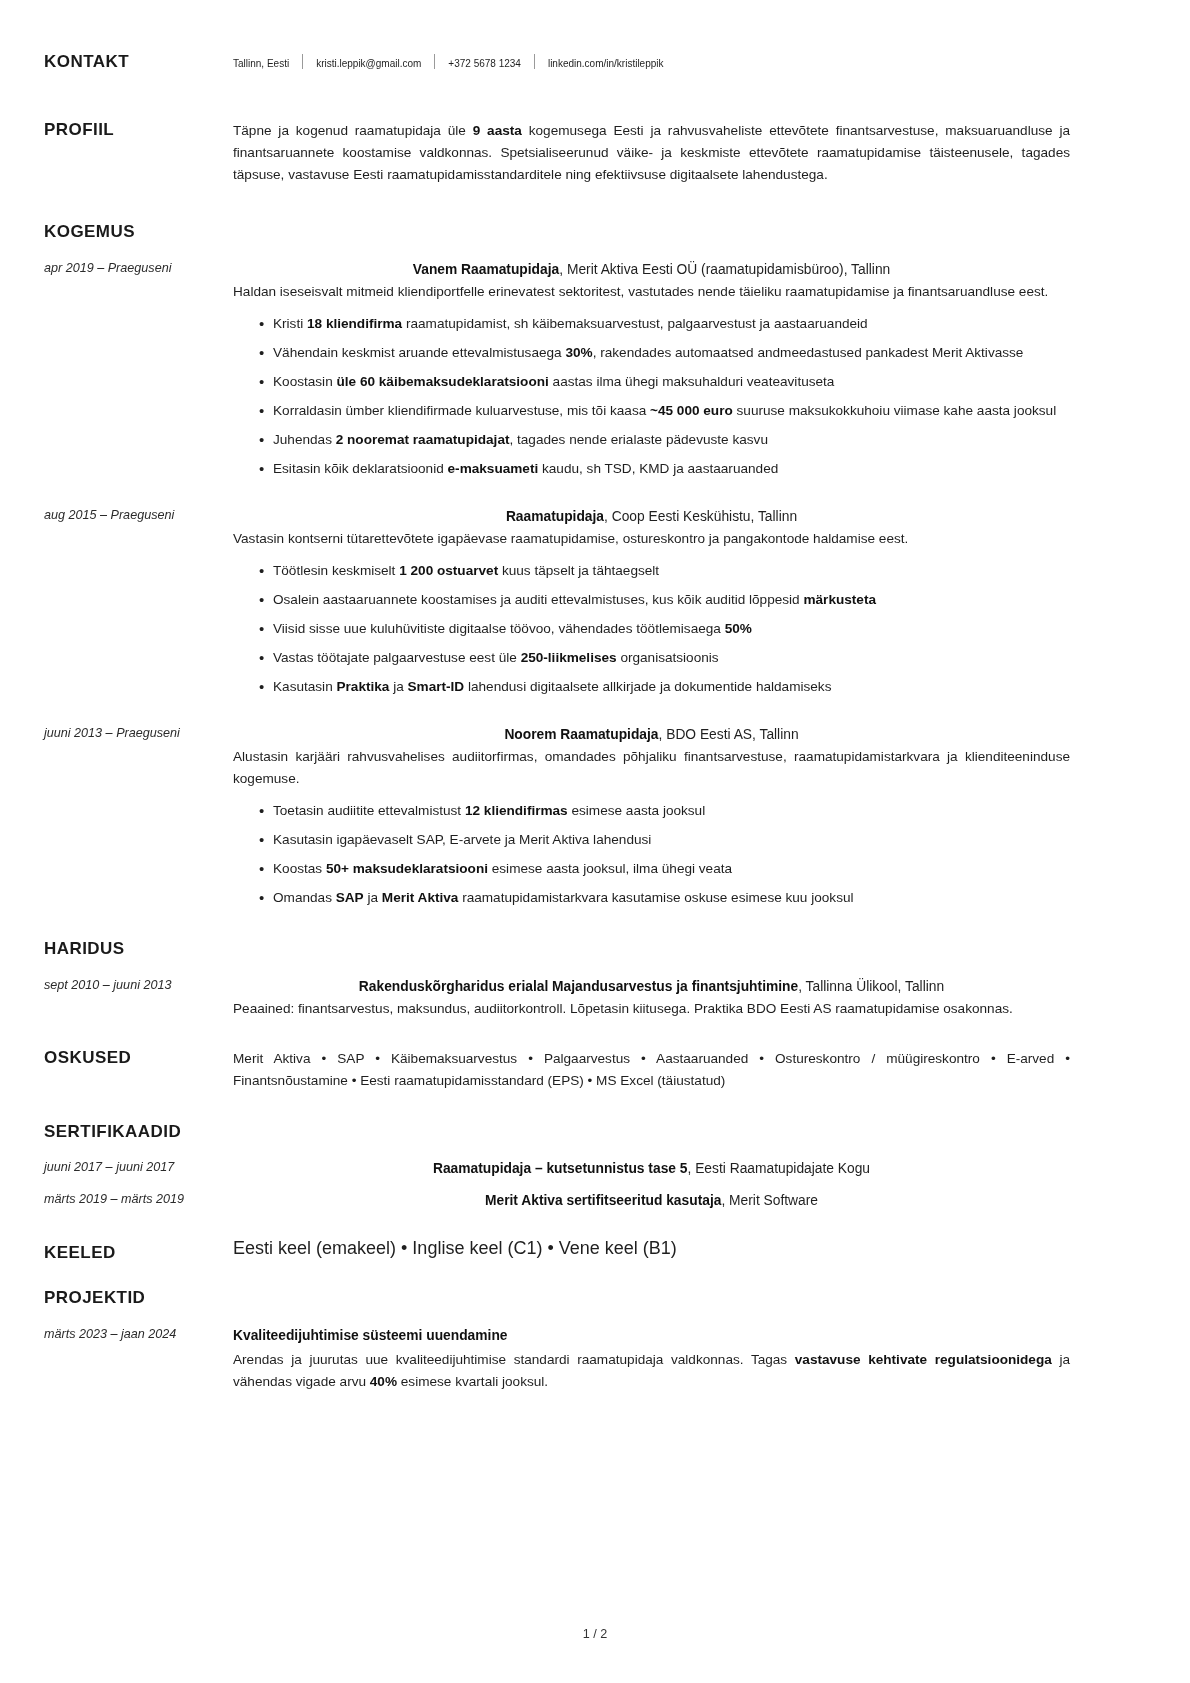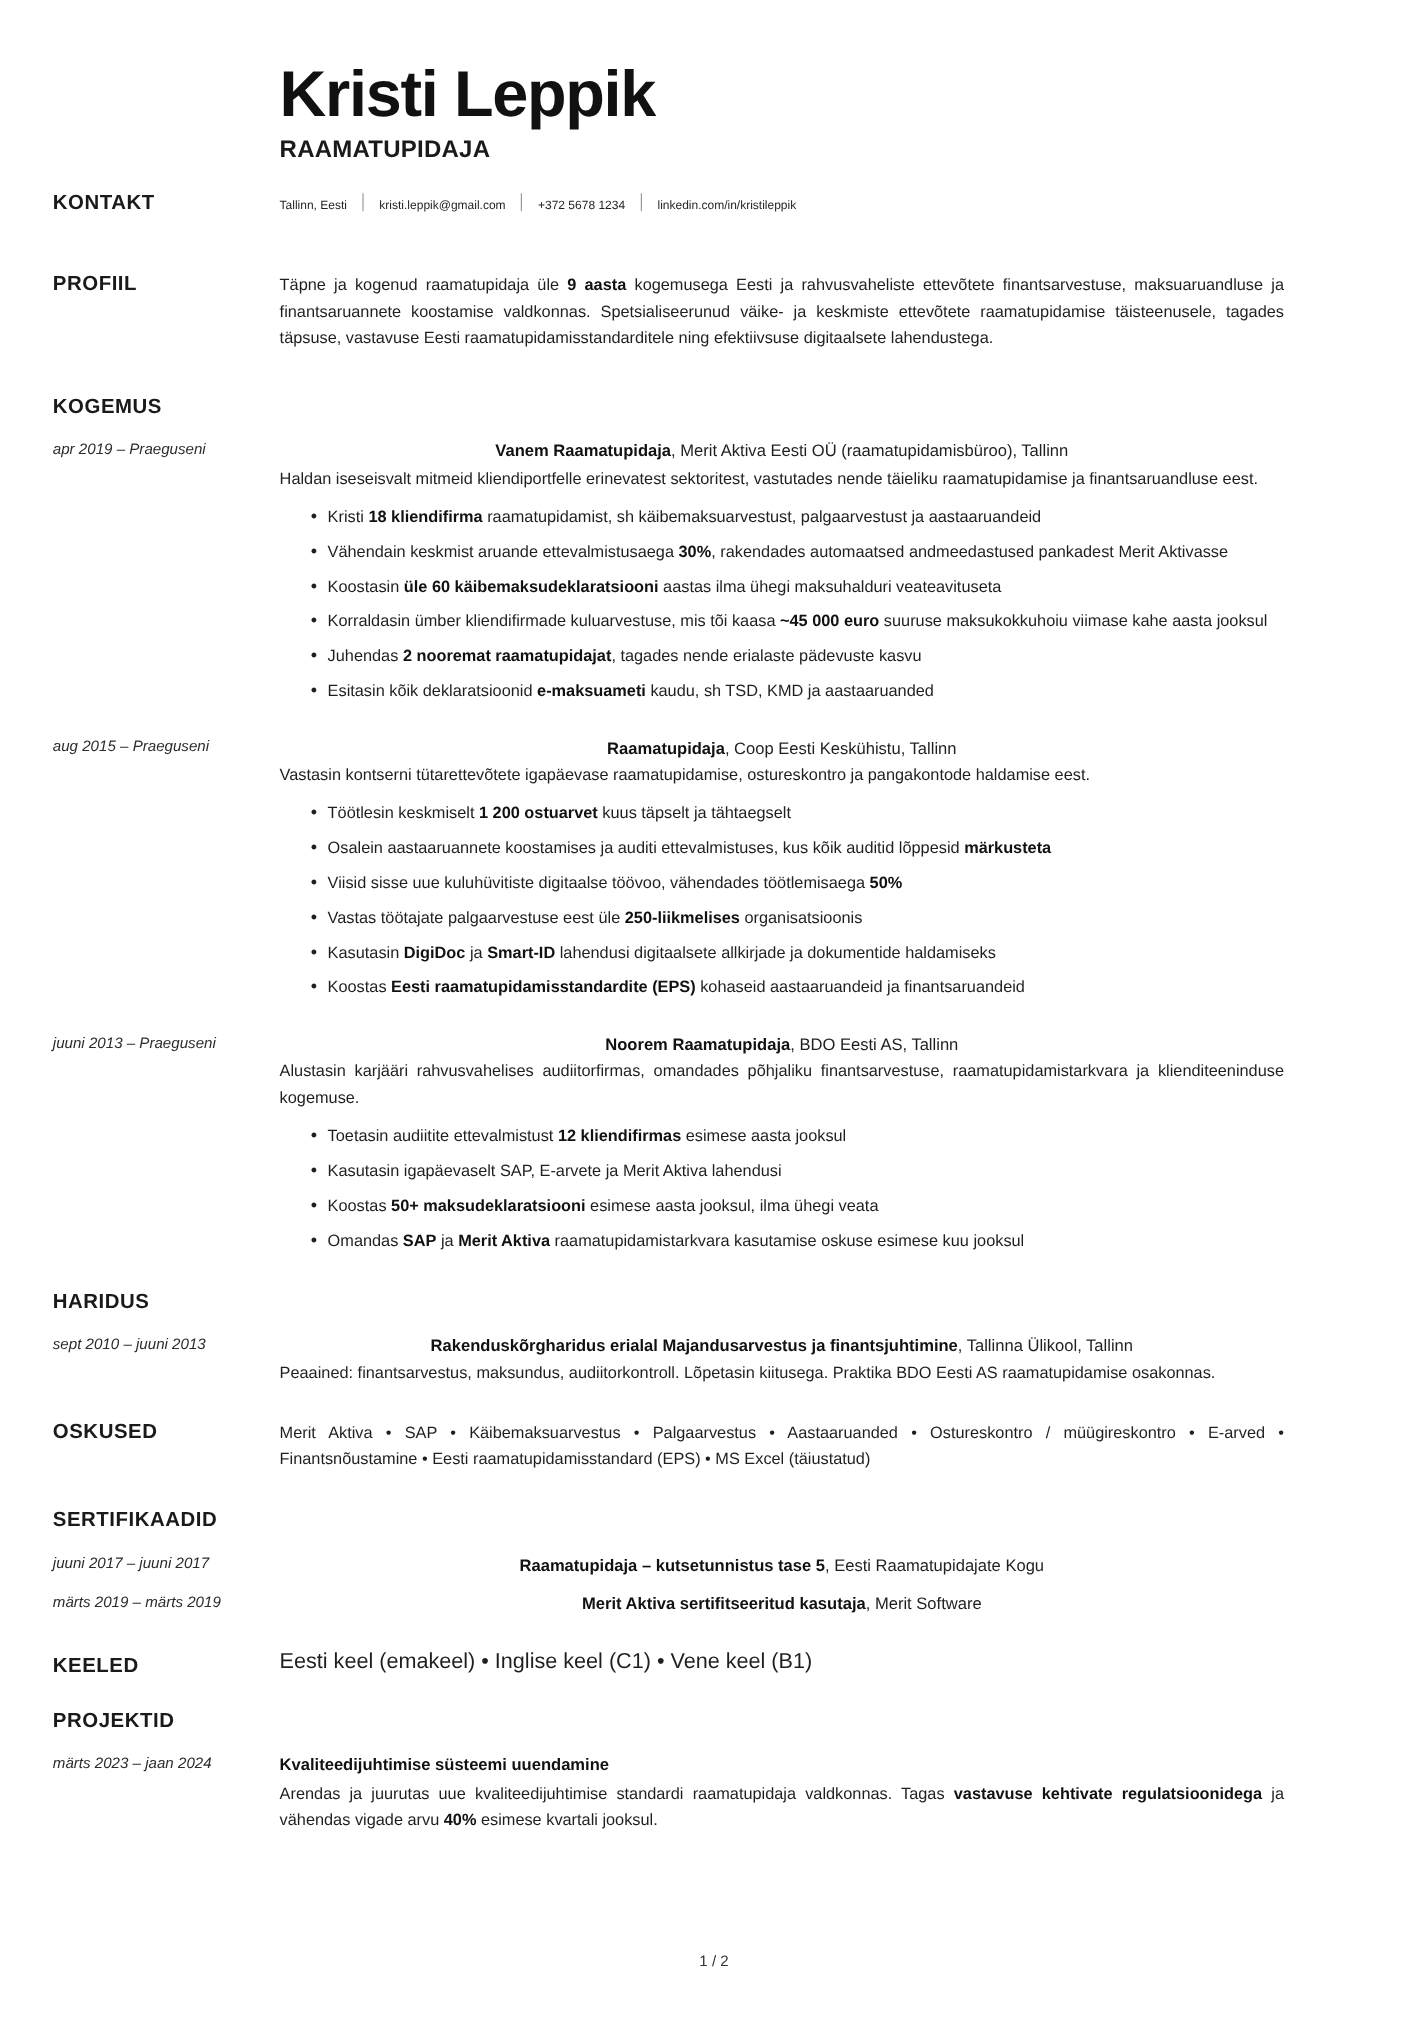--- a/index.html
+++ b/index.html
@@ -177,24 +177,20 @@
     text-align: center;
     font-size: 12.6px;
     color: #333;
   }
 </style>
 </head>
 <body>
 
 <div class="page">
 
-  <div class="header">
-    <h1 class="name">Kristi Leppik</h1>
-    <div class="job-title">RAAMATUPIDAJA</div>
-  </div>
 
   <div class="row sec-kontakt">
     <div class="col-left">
       <div class="section-label">KONTAKT</div>
     </div>
     <div class="col-right">
       <div class="contact-line">
         <span>Tallinn, Eesti</span>
         <span class="contact-sep"></span>
         <span>kristi.leppik@gmail.com</span>
@@ -248,22 +244,21 @@
           </div>
           <div class="col-right">
             <div>
               <div class="entry-head"><b>Raamatupidaja</b><span>, Coop Eesti Keskühistu, Tallinn</span></div>
               <div class="body-text">Vastasin kontserni tütarettevõtete igapäevase raamatupidamise, ostureskontro ja pangakontode haldamise eest.</div>
               <ul class="bullets">
                 <li><span>Töötlesin keskmiselt </span><b>1 200 ostuarvet</b><span> kuus täpselt ja tähtaegselt</span></li>
                 <li><span>Osalein aastaaruannete koostamises ja auditi ettevalmistuses, kus kõik auditid lõppesid </span><b>märkusteta</b></li>
                 <li><span>Viisid sisse uue kuluhüvitiste digitaalse töövoo, vähendades töötlemisaega </span><b>50%</b></li>
                 <li><span>Vastas töötajate palgaarvestuse eest üle </span><b>250-liikmelises</b><span> organisatsioonis</span></li>
-                <li><span>Kasutasin </span><b>DigiDoc</b><span> ja </span><b>Smart-ID</b><span> lahendusi digitaalsete allkirjade ja dokumentide haldamiseks</span></li>
-                <li><span>Koostas </span><b>Eesti raamatupidamisstandardite (EPS)</b><span> kohaseid aastaaruandeid ja finantsaruandeid</span></li>
+                <li><span>Kasutasin </span><b>Praktika</b><span> ja </span><b>Smart-ID</b><span> lahendusi digitaalsete allkirjade ja dokumentide haldamiseks</span></li>
               </ul>
             </div>
           </div>
         </div>
         <div class="row experience-entry">
           <div class="col-left">
             <div class="date-label">juuni 2013 – Praeguseni</div>
           </div>
           <div class="col-right">
             <div>

